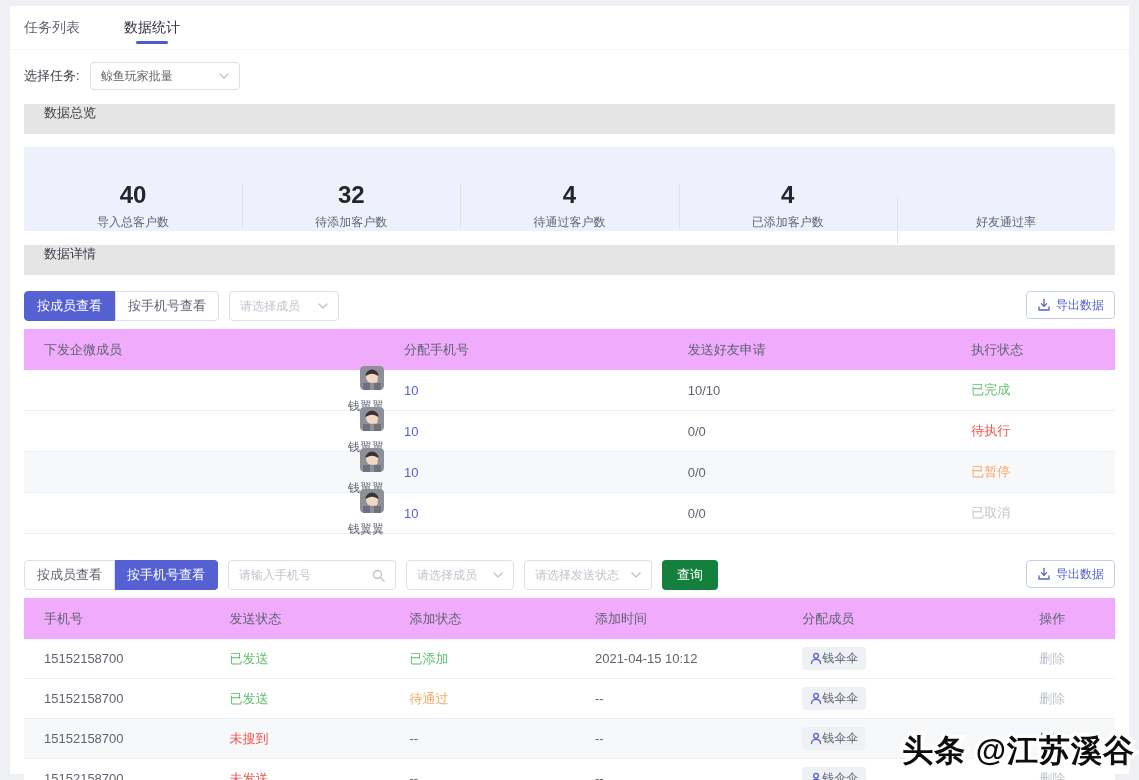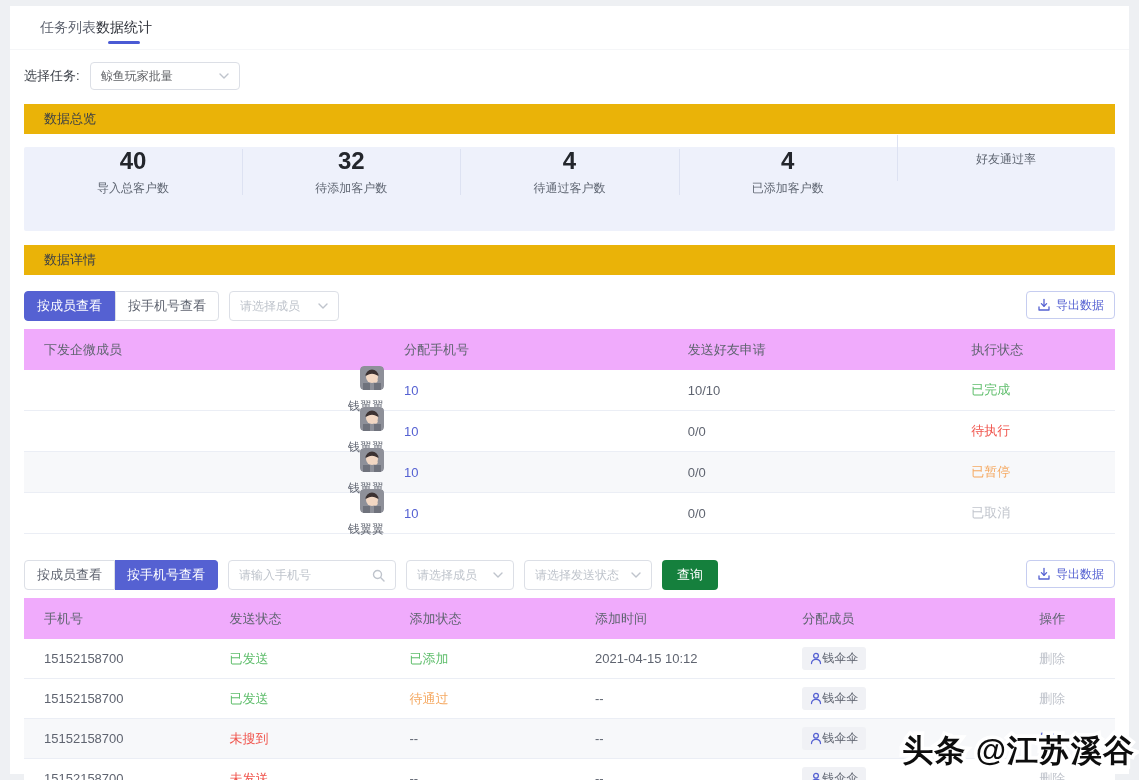--- a/index.html
+++ b/index.html
@@ -9,48 +9,48 @@
     background:#eef0f3;
     position:relative;
     overflow:hidden;
     color:#606266;
   }
   .card {
     position:absolute; left:10px; top:6px; right:10px; bottom:6px;
     background:#fff;
   }
   
-  .tabs { display:flex; padding:0 30px; height:44px; align-items:center; border-bottom:1px solid #f5f6f8; }
+  .tabs { display:flex; gap:44px; padding:0 14px; height:44px; align-items:center; border-bottom:1px solid #f5f6f8; }
   .tab { font-size:14px; color:#5f6470; position:relative; height:44px; display:flex; align-items:center; cursor:pointer; }
   .tab.active { color:#2f323a; }
   .tab.active::after {
     content:""; position:absolute; left:50%; transform:translateX(-50%);
     bottom:6px; width:32px; height:3px; border-radius:2px; background:#4a5ad4;
   }
   
   .task-row { display:flex; align-items:center; gap:10px; padding:0 14px; margin-top:12px; }
   .task-label { font-size:13px; color:#3a3f47; }
   .select {
     height:28px; border:1px solid #dcdfe6; border-radius:4px; background:#fff;
     display:flex; align-items:center; justify-content:space-between;
     padding:0 10px; font-size:12px; color:#606266; cursor:pointer;
   }
   .select .ph { color:#bfc4cc; }
   .chev { width:10px; height:6px; flex:none; margin-left:8px; }
   .task-select { width:150px; }
   
   .section-bar {
-    margin:14px 14px 0 14px; height:30px; background:#eab308;
-    display:flex; align-items:center; padding-left:20px;
+    margin:14px 14px 0 14px; height:30px; background:#e5e5e5;
+    display:flex; align-items:flex-start; padding-left:20px;
     font-size:13px; color:#3a3f47;
   }
   
   .stats {
     margin:13px 14px 0 14px; height:84px; background:#eef1fb;
-    border-radius:2px; display:flex; align-items:flex-start;
+    border-radius:2px; display:flex; align-items:flex-end;
   }
   .stat { flex:1; text-align:center; position:relative; }
   .stat + .stat::before {
     content:""; position:absolute; left:0; top:50%; transform:translateY(-50%);
     width:1px; height:46px; background:#dde2f2;
   }
   .stat-value { font-size:24px; font-weight:600; color:#23262c; line-height:1.2; }
   .stat-label { font-size:12px; color:#5f6672; margin-top:4px; }
   
   .filter-row { display:flex; align-items:flex-start; padding:0 14px; margin-top:16px; gap:10px; }

